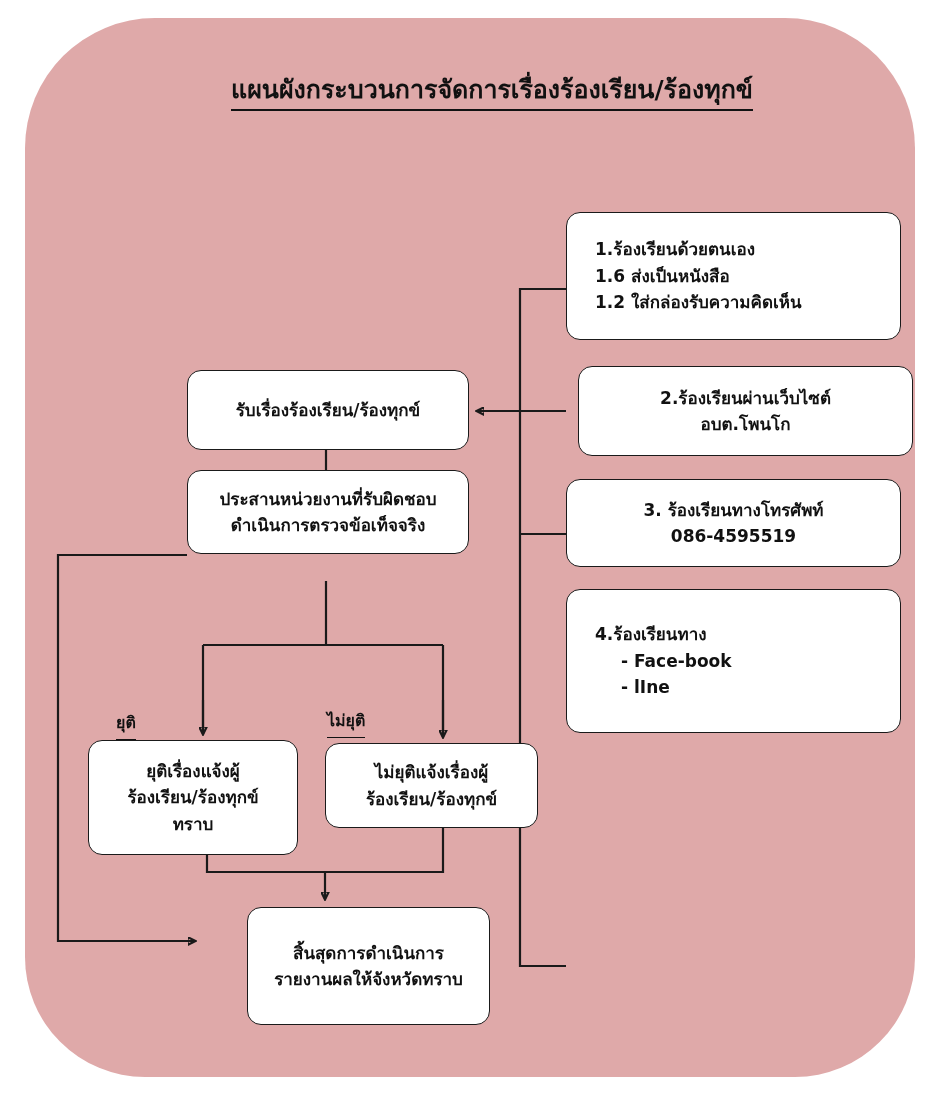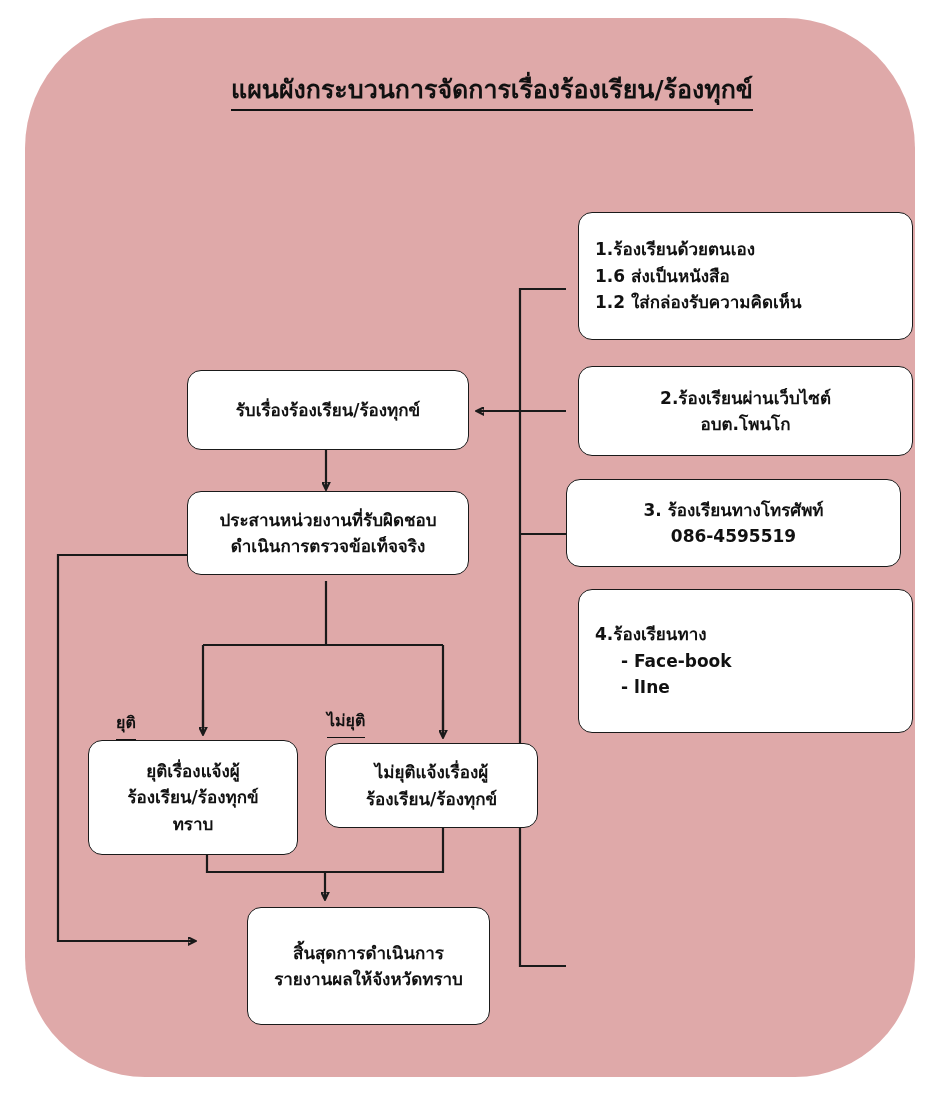--- a/index.html
+++ b/index.html
@@ -55,25 +55,25 @@
     display: flex;
     flex-direction: column;
     justify-content: center;
     color: #111111;
     font-size: 17px;
     line-height: 1.55;
     font-weight: 600;
   }
   .node .ln { display: block; }
   .node.center { align-items: center; text-align: center; }
-  .node.leftish { align-items: flex-start; text-align: left; padding-left: 16px; margin-left: 12px; }
+  .node.leftish { align-items: flex-start; text-align: left; padding-left: 28px; }
 
   
   #n-receive   { left:187px;  top:370px;  width:282px; height:80px;  }
-  #n-coord     { left:187px;  top:491px;  width:282px; height:84px;  }
+  #n-coord     { left:187px;  top:470px;  width:282px; height:84px;  }
   #n-end       { left:203px;  top:907px;  width:243px; height:118px;margin-left:44px; }
   #n-stop      { left:88px;   top:740px;  width:210px; height:115px; }
   #n-notstop   { left:325px;  top:743px;  width:213px; height:85px;  }
 
   
   #n-ch1 { left:566px; top:212px; width:335px; height:128px; }
   #n-ch2 { left:578px; top:366px; width:335px; height:90px;  }
   #n-ch3 { left:566px; top:479px; width:335px; height:88px;  }
   #n-ch4 { left:566px; top:589px; width:335px; height:144px; }
 

